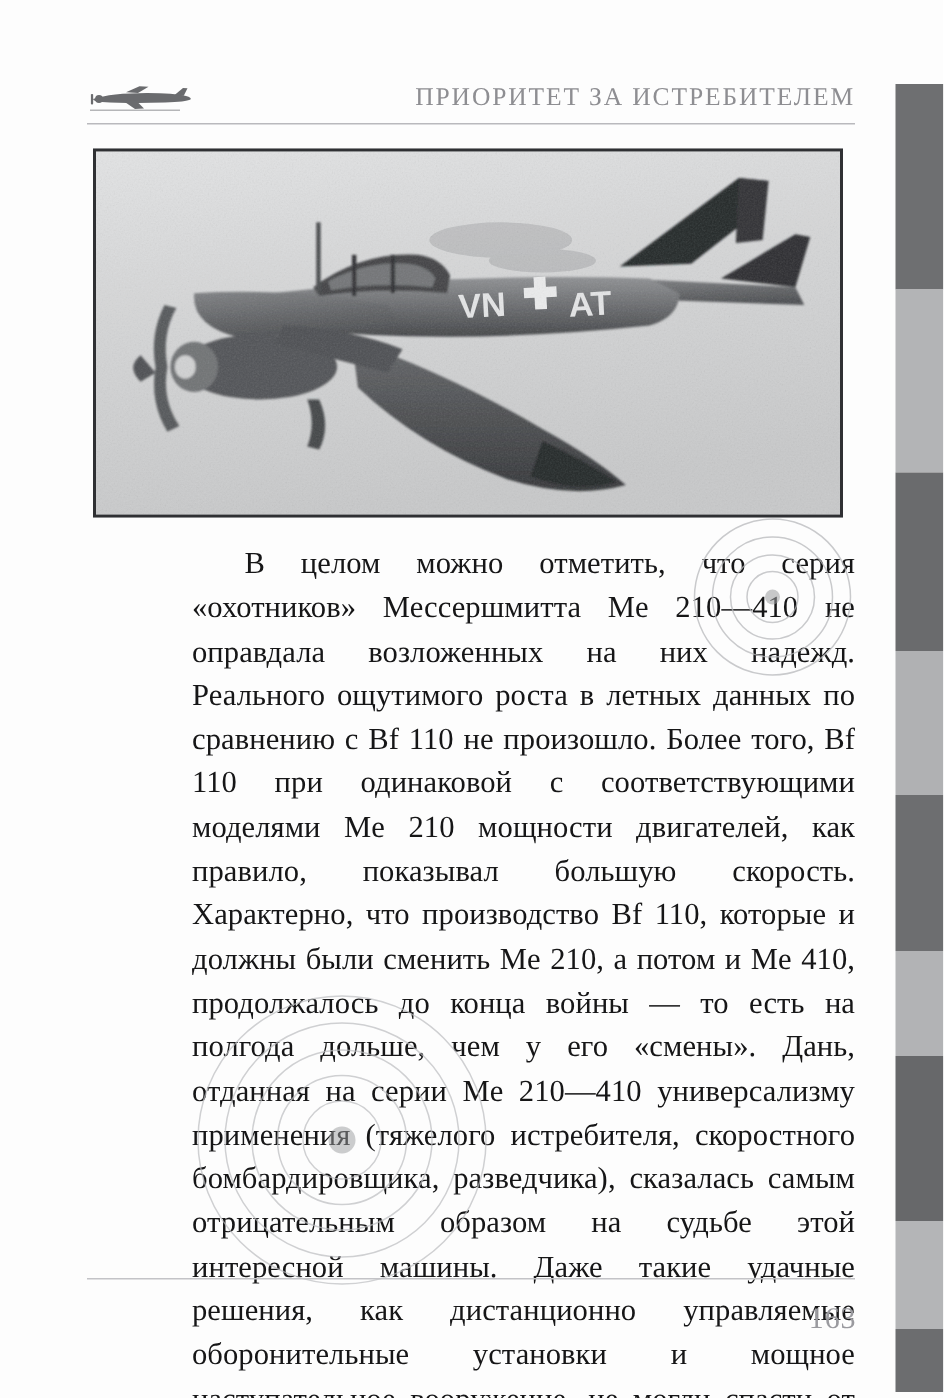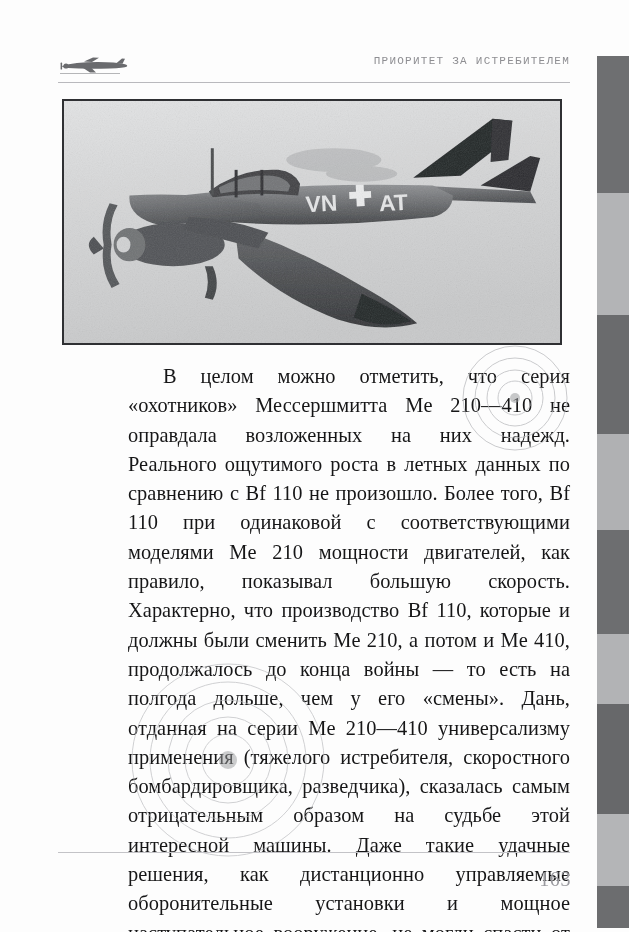--- a/index.html
+++ b/index.html
@@ -29,25 +29,25 @@
     position: absolute;
     left: 0px;
     top: 2px;
     width: 76px;
     height: 22px;
   }
   .header-title {
     position: absolute;
     right: 0px;
     top: 3px;
-    font-size: 11px;
+    font-size: 17px;
     letter-spacing: 1.25px;
     color: #8e8e92;
     white-space: nowrap;
-    font-family: Liberation Mono, monospace;
+    font-family: Liberation Serif, serif;
   }
   .rule {
     position: absolute;
     left: 58px;
     width: 512px;
     height: 1px;
     background: #b9b9bd;
   }
   .rule-top { top: 82px; }
   .rule-bottom { top: 852px; background: #c3c3c7; }

